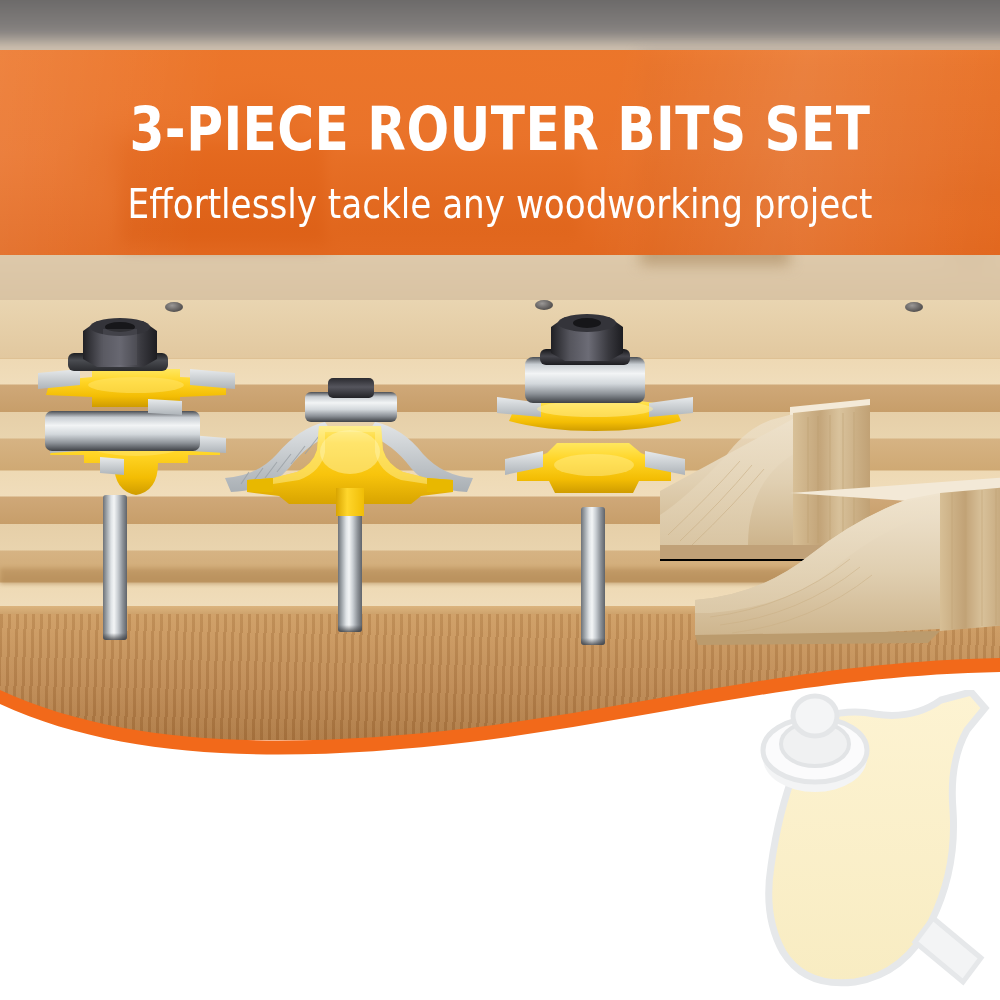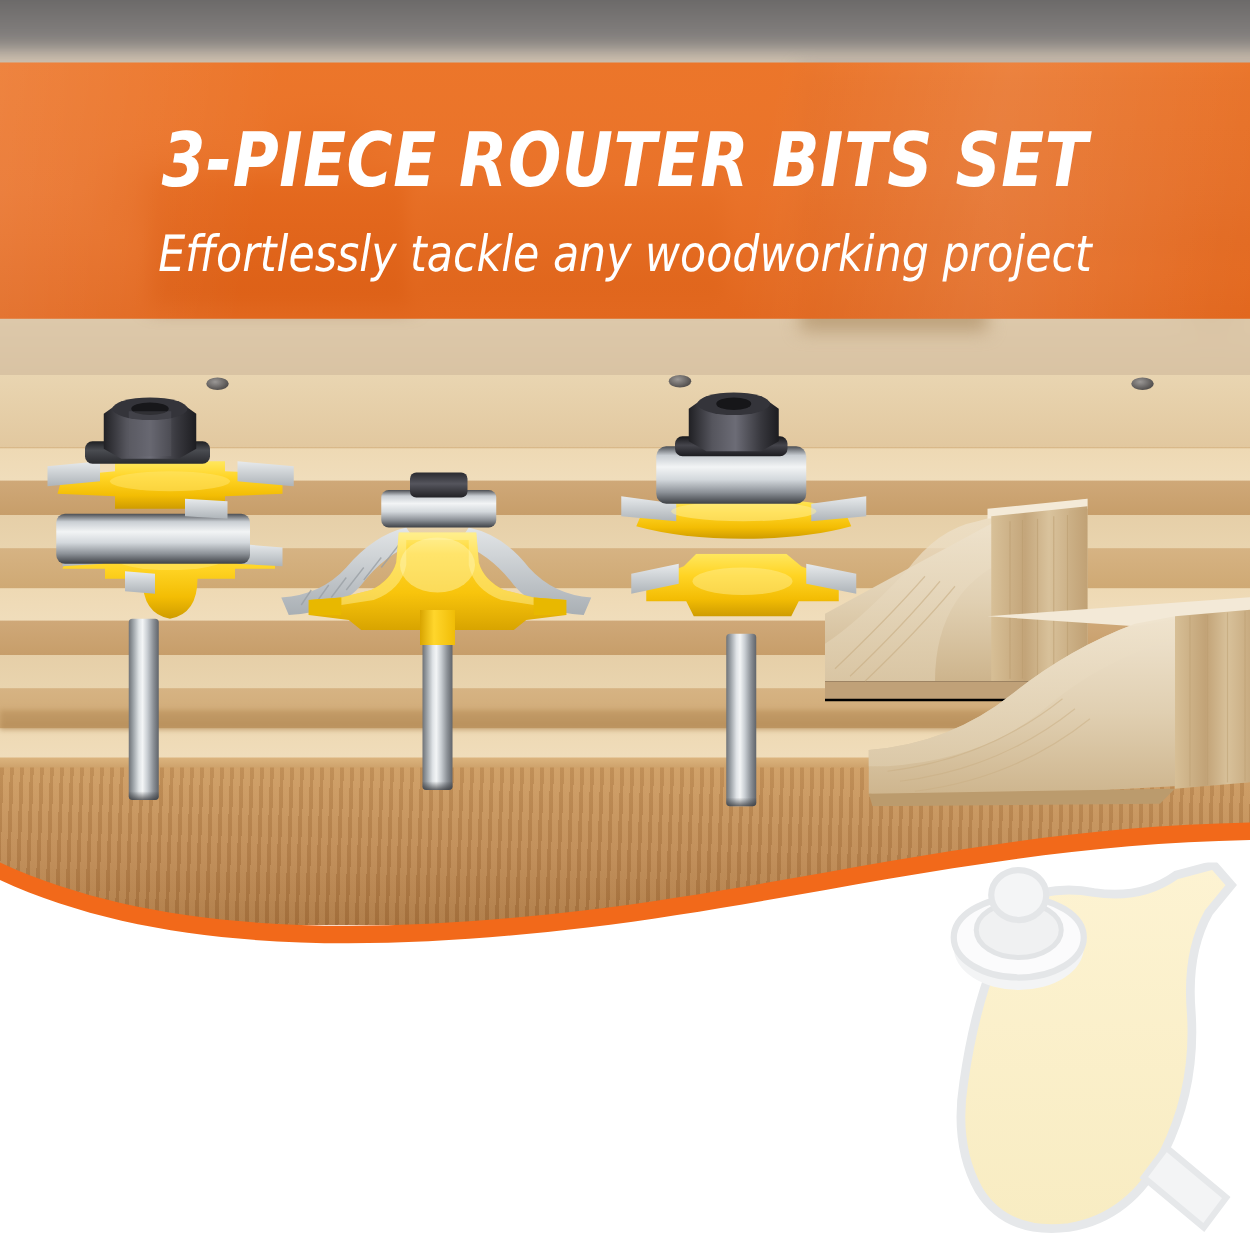--- a/index.html
+++ b/index.html
@@ -1,17 +1,17 @@
 <!DOCTYPE html>
 <html><head>
 <meta charset="utf-8">
 <style>
   html,body{margin:0;padding:0;background:#fff;}
   body{width:1000px;height:1000px;overflow:hidden;font-family:"Liberation Sans",sans-serif;}
-  #page{position:relative;width:1000px;height:1000px;overflow:hidden;background:#fff;font-style:italic;}
+  #page{position:relative;width:1000px;height:1000px;overflow:hidden;background:#fff;}
 
   
   .photo{position:absolute;left:0;top:0;width:1000px;height:740px;overflow:hidden;}
 
   
   .shop{position:absolute;left:-40px;top:-30px;width:1080px;height:400px;
         background:
           radial-gradient(ellipse 120px 70px at 185px 185px, rgba(150,90,45,.55), rgba(150,90,45,0) 70%),
           radial-gradient(ellipse 90px 60px at 300px 150px, rgba(120,70,35,.4), rgba(120,70,35,0) 70%),
           radial-gradient(ellipse 140px 60px at 760px 210px, rgba(190,160,120,.55), rgba(190,160,120,0) 72%),

